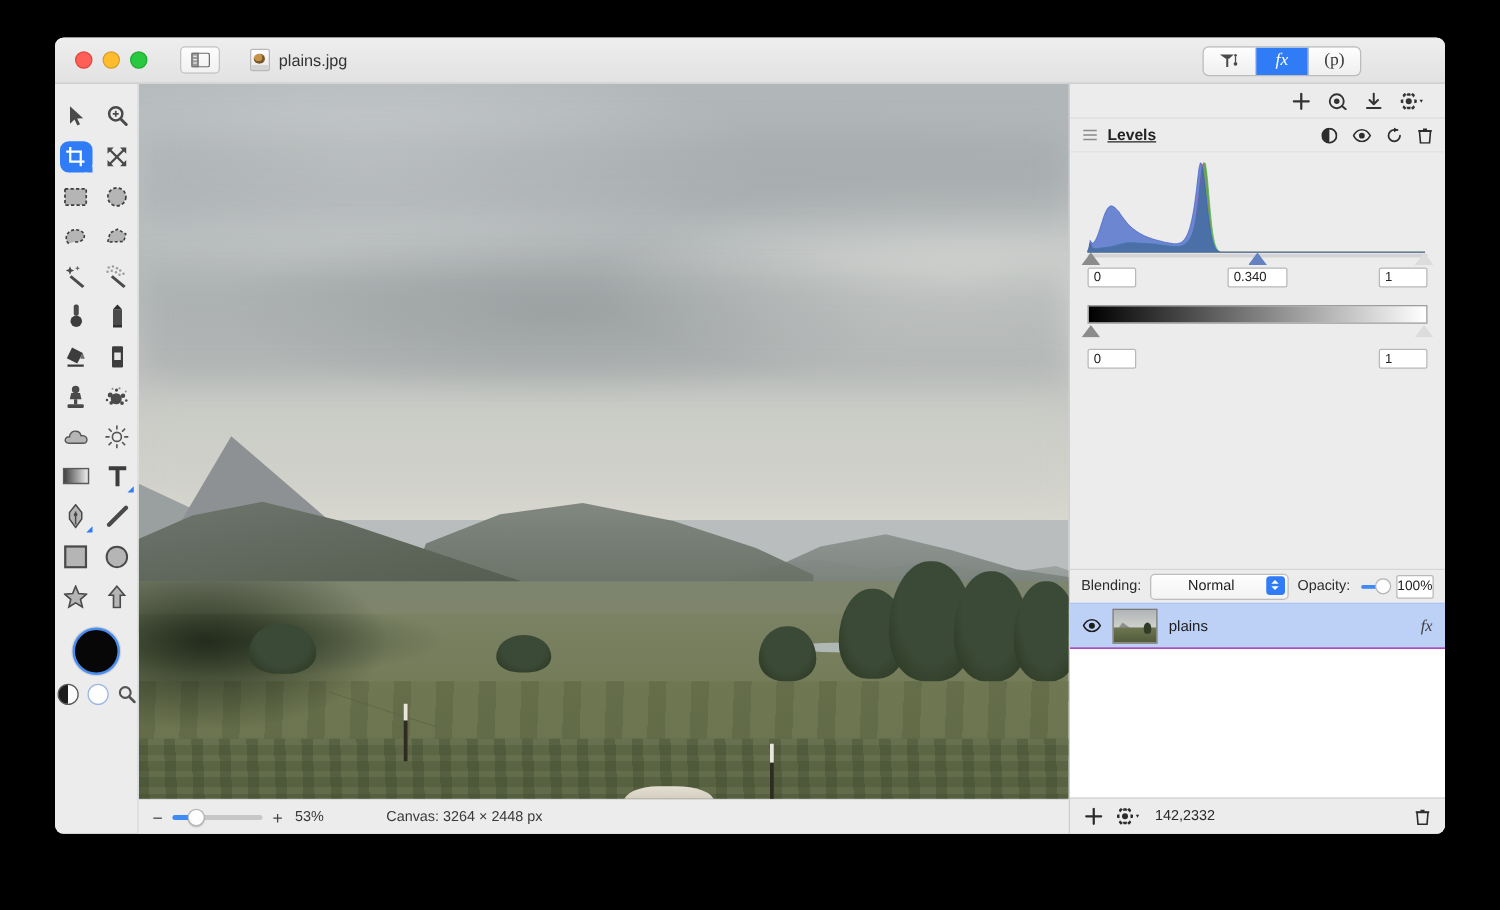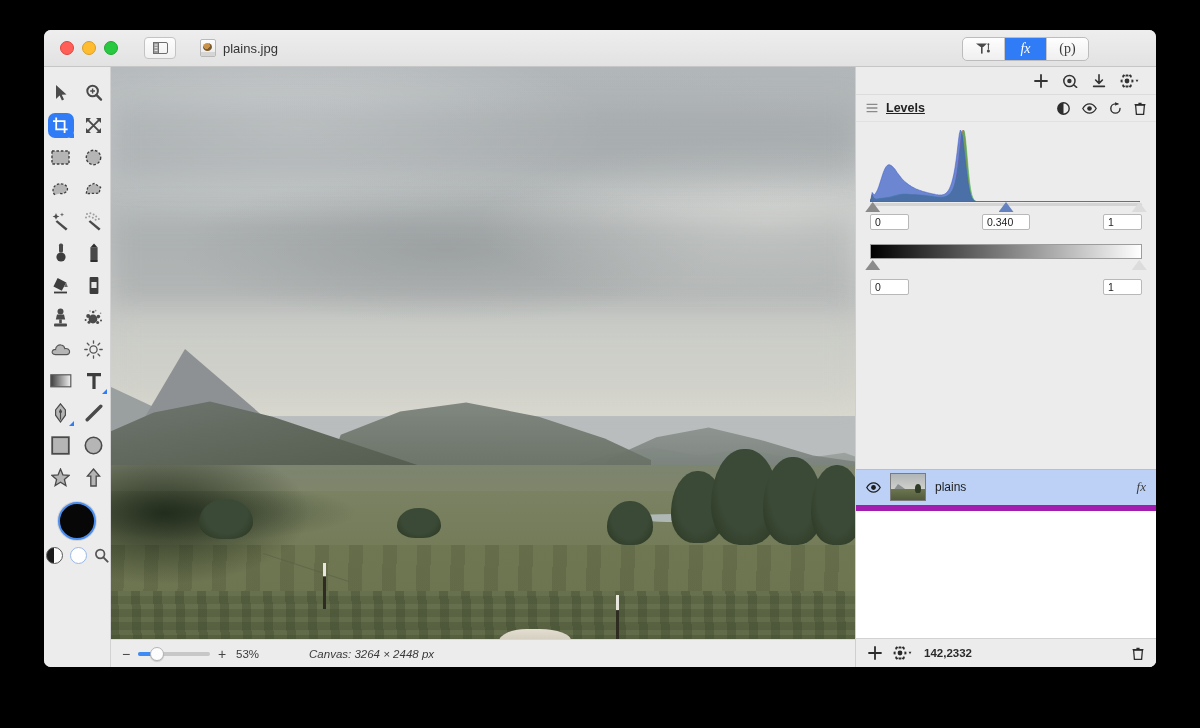--- a/index.html
+++ b/index.html
@@ -293,21 +293,21 @@
     width: 26%; background: #3f8bf5; border-radius: 2px;
   }
   .zoom-slider .knob {
     position: absolute; left: 26%; top: 50%;
     transform: translate(-50%,-50%);
     width: 12px; height: 12px; border-radius: 50%;
     background: #fdfdfd; border: 1px solid #b4b4b4;
     box-shadow: 0 1px 1px rgba(0,0,0,0.16);
   }
   .zoom-pct { margin-left: 7px; }
-  .canvas-size { margin-left: 50px; font-style: italic; }
+  .canvas-size { margin-left: 50px; }
   
   .right-panel {
     width: 300px; flex: none;
     background: #ececec;
     border-left: 1px solid #cfcfcf;
     display: flex; flex-direction: column;
   }
   .fx-toolbar {
     height: 27px; display: flex; align-items: center; justify-content: flex-end;
     padding-right: 16px; gap: 14px;
@@ -400,41 +400,41 @@
   .op-field {
     width: 40px; height: 17px; background:#fff; border:1px solid #b8b8b8; border-radius:2px;
     font-size: 11px; display:flex; align-items:center; justify-content:center; color:#222;
   }
   
   .layers { flex: 1; background: #fff; overflow: hidden; }
   .layer-row {
     height: 35px; display: flex; align-items: center;
     background: #bdd1f7;
     border-top: 1px solid #a8c0ee;
-    border-bottom: 6px solid #a21caf;
+    border-bottom: 1px solid #a21caf;
     padding: 0 10px; gap: 9px;
   }
   .thumb {
     width: 34px; height: 26px; border: 1px solid #7b7b7b;
     overflow: hidden; position: relative; flex: none;
     background: #b9bdbd;
   }
   .thumb .t-sky { position:absolute; left:0; top:0; width:100%; height:56%; background: linear-gradient(#b0b5b7, #cfd0ca); }
   .thumb .t-mtn { position:absolute; left:2px; top:10px; width:0;height:0;border-left:5px solid transparent;border-right:10px solid transparent;border-bottom:7px solid #8a8f90; }
   .thumb .t-ground { position:absolute; left:0; bottom:0; width:100%; height:44%; background: linear-gradient(#6e7650, #515a3a); }
   .thumb .t-tree { position:absolute; right:4px; bottom:7px; width:6px;height:9px; background:#303c26; border-radius: 50% 50% 40% 40%;}
   .layer-name { font-size: 12px; color: #1c1c1c; }
   .layer-fx { margin-left: auto; font-family: "Liberation Serif", serif; font-style: italic; font-size: 13px; color: #3d3d3d; }
   .layers-footer {
     height: 28px; flex: none;
     background: #ececec;
     border-top: 1px solid #d2d2d2;
     display: flex; align-items: center; gap: 11px;
     padding: 0 12px;
-    font-size: 11.5px; color: #2b2b2b; font-weight: bold;
+    font-size: 11.5px; color: #2b2b2b;
   }
   .layers-footer .trash-end { margin-left: auto; }
   .ico { display:flex; align-items:center; }
 </style>
 </head>
 <body>
 
 <div class="window">
 
   <div class="titlebar">
@@ -938,20 +938,36 @@
             </div>
         </div>
         <div class="fields">
           <div class="numfield">0</div>
           <div class="numfield">1</div>
         </div>
       </div>
 
       <div class="spacer"></div>
 
+      <div class="blend-row">
+        <span>Blending:</span>
+        <div class="select">
+          <span>Normal</span>
+          <span class="stepper">
+            <span class="ar up"></span>
+              <span class="ar dn"></span>
+          </span>
+        </div>
+        <span>Opacity:</span>
+        <div class="op-slider">
+          <div class="fill"></div>
+          <div class="knob"></div>
+        </div>
+        <div class="op-field">100%</div>
+      </div>
 
       <div class="layers">
         <div class="layer-row">
           <span class="ico">
             <svg width="15" height="11" viewBox="0 0 15 11">
                 <path d="M0.8 5.5 C3 1.6 5.2 0.8 7.5 0.8 C9.8 0.8 12 1.6 14.2 5.5 C12 9.4 9.8 10.2 7.5 10.2 C5.2 10.2 3 9.4 0.8 5.5 Z" fill="none" stroke="#1d1d1d" stroke-width="1.3"></path>
                 <circle cx="7.5" cy="5.5" r="2.4" fill="#1d1d1d"></circle>
               </svg>
           </span>
           <span class="thumb">

